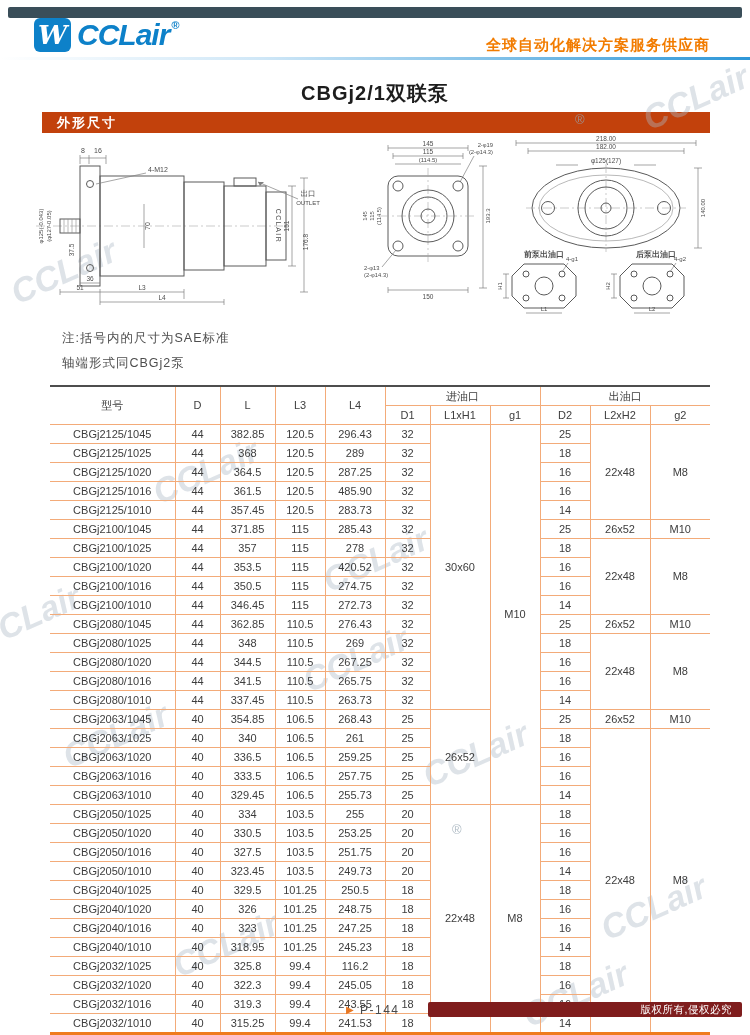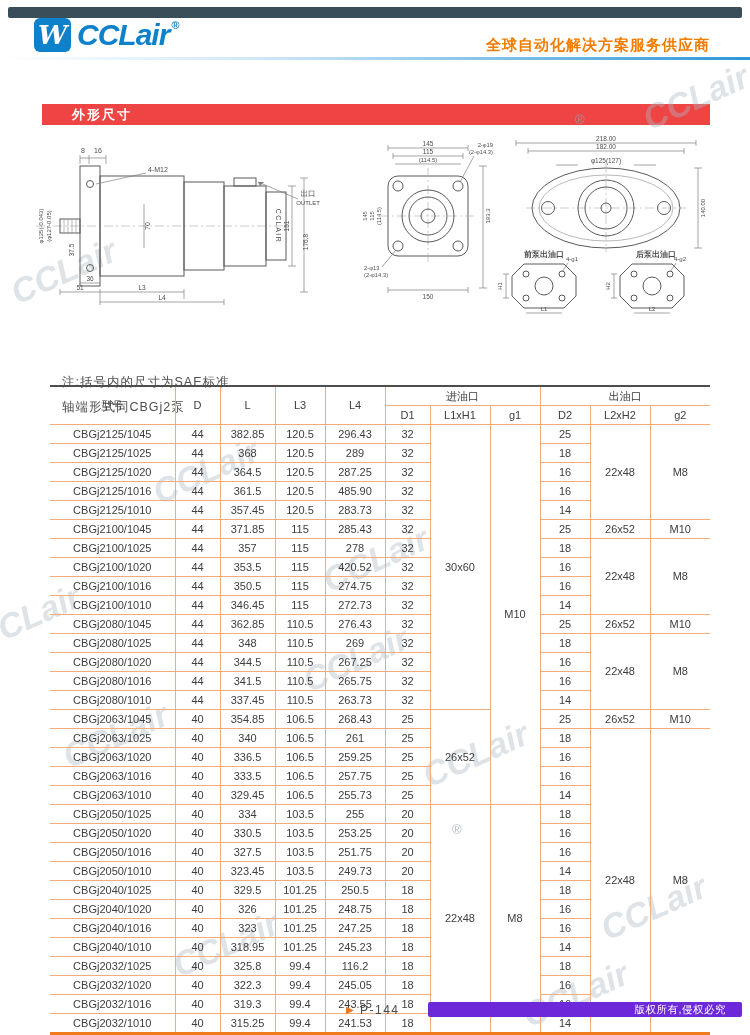--- a/index.html
+++ b/index.html
@@ -1,36 +1,36 @@
 <!DOCTYPE html>
 <html><head>
 <meta charset="utf-8">
 <style>
   html,body{margin:0;padding:0;background:#fff;}
   .sheet{position:relative;width:750px;height:1035px;background:#fff;overflow:hidden;
          font-family:"Liberation Sans",sans-serif;color:#3d3d3d;}
   
   .band-top{position:absolute;left:8px;top:7px;width:734px;height:11px;background:#3a4e59;border-radius:2px;}
-  .band-bottom{position:absolute;left:428px;top:1002px;width:314px;height:15px;background:#6d28d9;border-radius:2px;
-               color:#fff;font-size:10.5px;line-height:15px;text-align:right;padding-right:16px;box-sizing:border-box;letter-spacing:.5px;}
+  .band-bottom{position:absolute;left:428px;top:1002px;width:314px;height:15px;background:#7f1d1d;border-radius:2px;
+               color:#fff;font-size:10.5px;line-height:15px;text-align:right;padding-right:10px;box-sizing:border-box;letter-spacing:.5px;}
   
   .logo{position:absolute;left:34px;top:18px;display:flex;align-items:flex-start;}
   .logo-sq{width:37px;height:34px;background:#0d81c9;border-radius:6px;color:#fff;
            font-family:"DejaVu Serif",serif;font-style:italic;font-weight:bold;font-size:26px;
            display:flex;align-items:center;justify-content:center;}
   .logo-text{font-size:30px;font-weight:bold;color:#0d81c9;margin-left:6px;letter-spacing:-1px;line-height:34px;font-style:italic;}
   .logo-reg{font-size:11px;color:#0d81c9;vertical-align:top;line-height:14px;margin-left:2px;}
   .slogan{position:absolute;right:40px;top:36px;font-size:15px;font-weight:bold;color:#f27c00;letter-spacing:1px;}
   .divider{position:absolute;left:0;top:57px;width:750px;height:3px;
            background:linear-gradient(90deg,#ffffff 0%,#cfe7f7 35%,#2d97d8 100%);}
   .page-title{position:absolute;left:0;top:80px;width:750px;text-align:center;font-size:20px;font-weight:600;color:#1d1d1d;letter-spacing:1px;}
-  .section-bar{position:absolute;left:42px;top:104px;width:668px;height:21px;background:#ef4444;
-               color:#fff;font-size:13px;font-weight:bold;line-height:21px;padding-left:30px;box-sizing:border-box;letter-spacing:2px;}
+  .section-bar{position:absolute;left:42px;top:112px;width:668px;height:21px;background:#c2410c;
+               color:#fff;font-size:13px;font-weight:bold;line-height:21px;padding-left:15px;box-sizing:border-box;letter-spacing:2px;}
   
-  .notes{position:absolute;left:62px;top:326px;font-size:12.5px;color:#4e4e4e;letter-spacing:1px;line-height:25px;margin-top:44px;}
+  .notes{position:absolute;left:62px;top:326px;font-size:12.5px;color:#4e4e4e;letter-spacing:1px;line-height:25px;}
   
   .draw{position:absolute;}
   .draw svg text{fill:#4c4c4c;font-family:"Liberation Sans",sans-serif;}
   .draw svg .ol{stroke:#5a5a5a;stroke-width:1;fill:none;}
   .draw svg .thin{stroke:#8a8a8a;stroke-width:.6;fill:none;}
   .draw svg .dim{stroke:#808080;stroke-width:.7;fill:none;}
   .draw svg .cl{stroke:#a8a8a8;stroke-width:.6;fill:none;stroke-dasharray:9 3 2 3;}
   
   .tbl-wrap{position:absolute;left:50px;top:385px;width:660px;border-top:2px solid #4e4e4e;border-bottom:3px solid #ef7b1d;}
   table.spec{width:100%;border-collapse:collapse;border-style:hidden;table-layout:fixed;}
@@ -52,20 +52,21 @@
 
   <div class="band-top"></div>
 
   <div class="logo">
     <div class="logo-sq">W</div>
     <div class="logo-text"><span>CCLair</span><sup class="logo-reg">®</sup></div>
   </div>
   <div class="slogan">全球自动化解决方案服务供应商</div>
   <div class="divider"></div>
 
+  <div class="page-title">CBGj2/1双联泵</div>
   <div class="section-bar">外形尺寸</div>
 
   <div class="wm" style="left:640px;top:78px">CCLair</div>
   <div class="wm" style="left:8px;top:252px">CCLair</div>
   <div class="wm" style="left:150px;top:452px">CCLair</div>
   <div class="wm" style="left:320px;top:540px">CCLair</div>
   <div class="wm" style="left:-28px;top:598px">CCLair</div>
   <div class="wm" style="left:300px;top:640px">CCLair</div>
   <div class="wm" style="left:60px;top:716px">CCLair</div>
   <div class="wm" style="left:420px;top:735px">CCLair</div>

